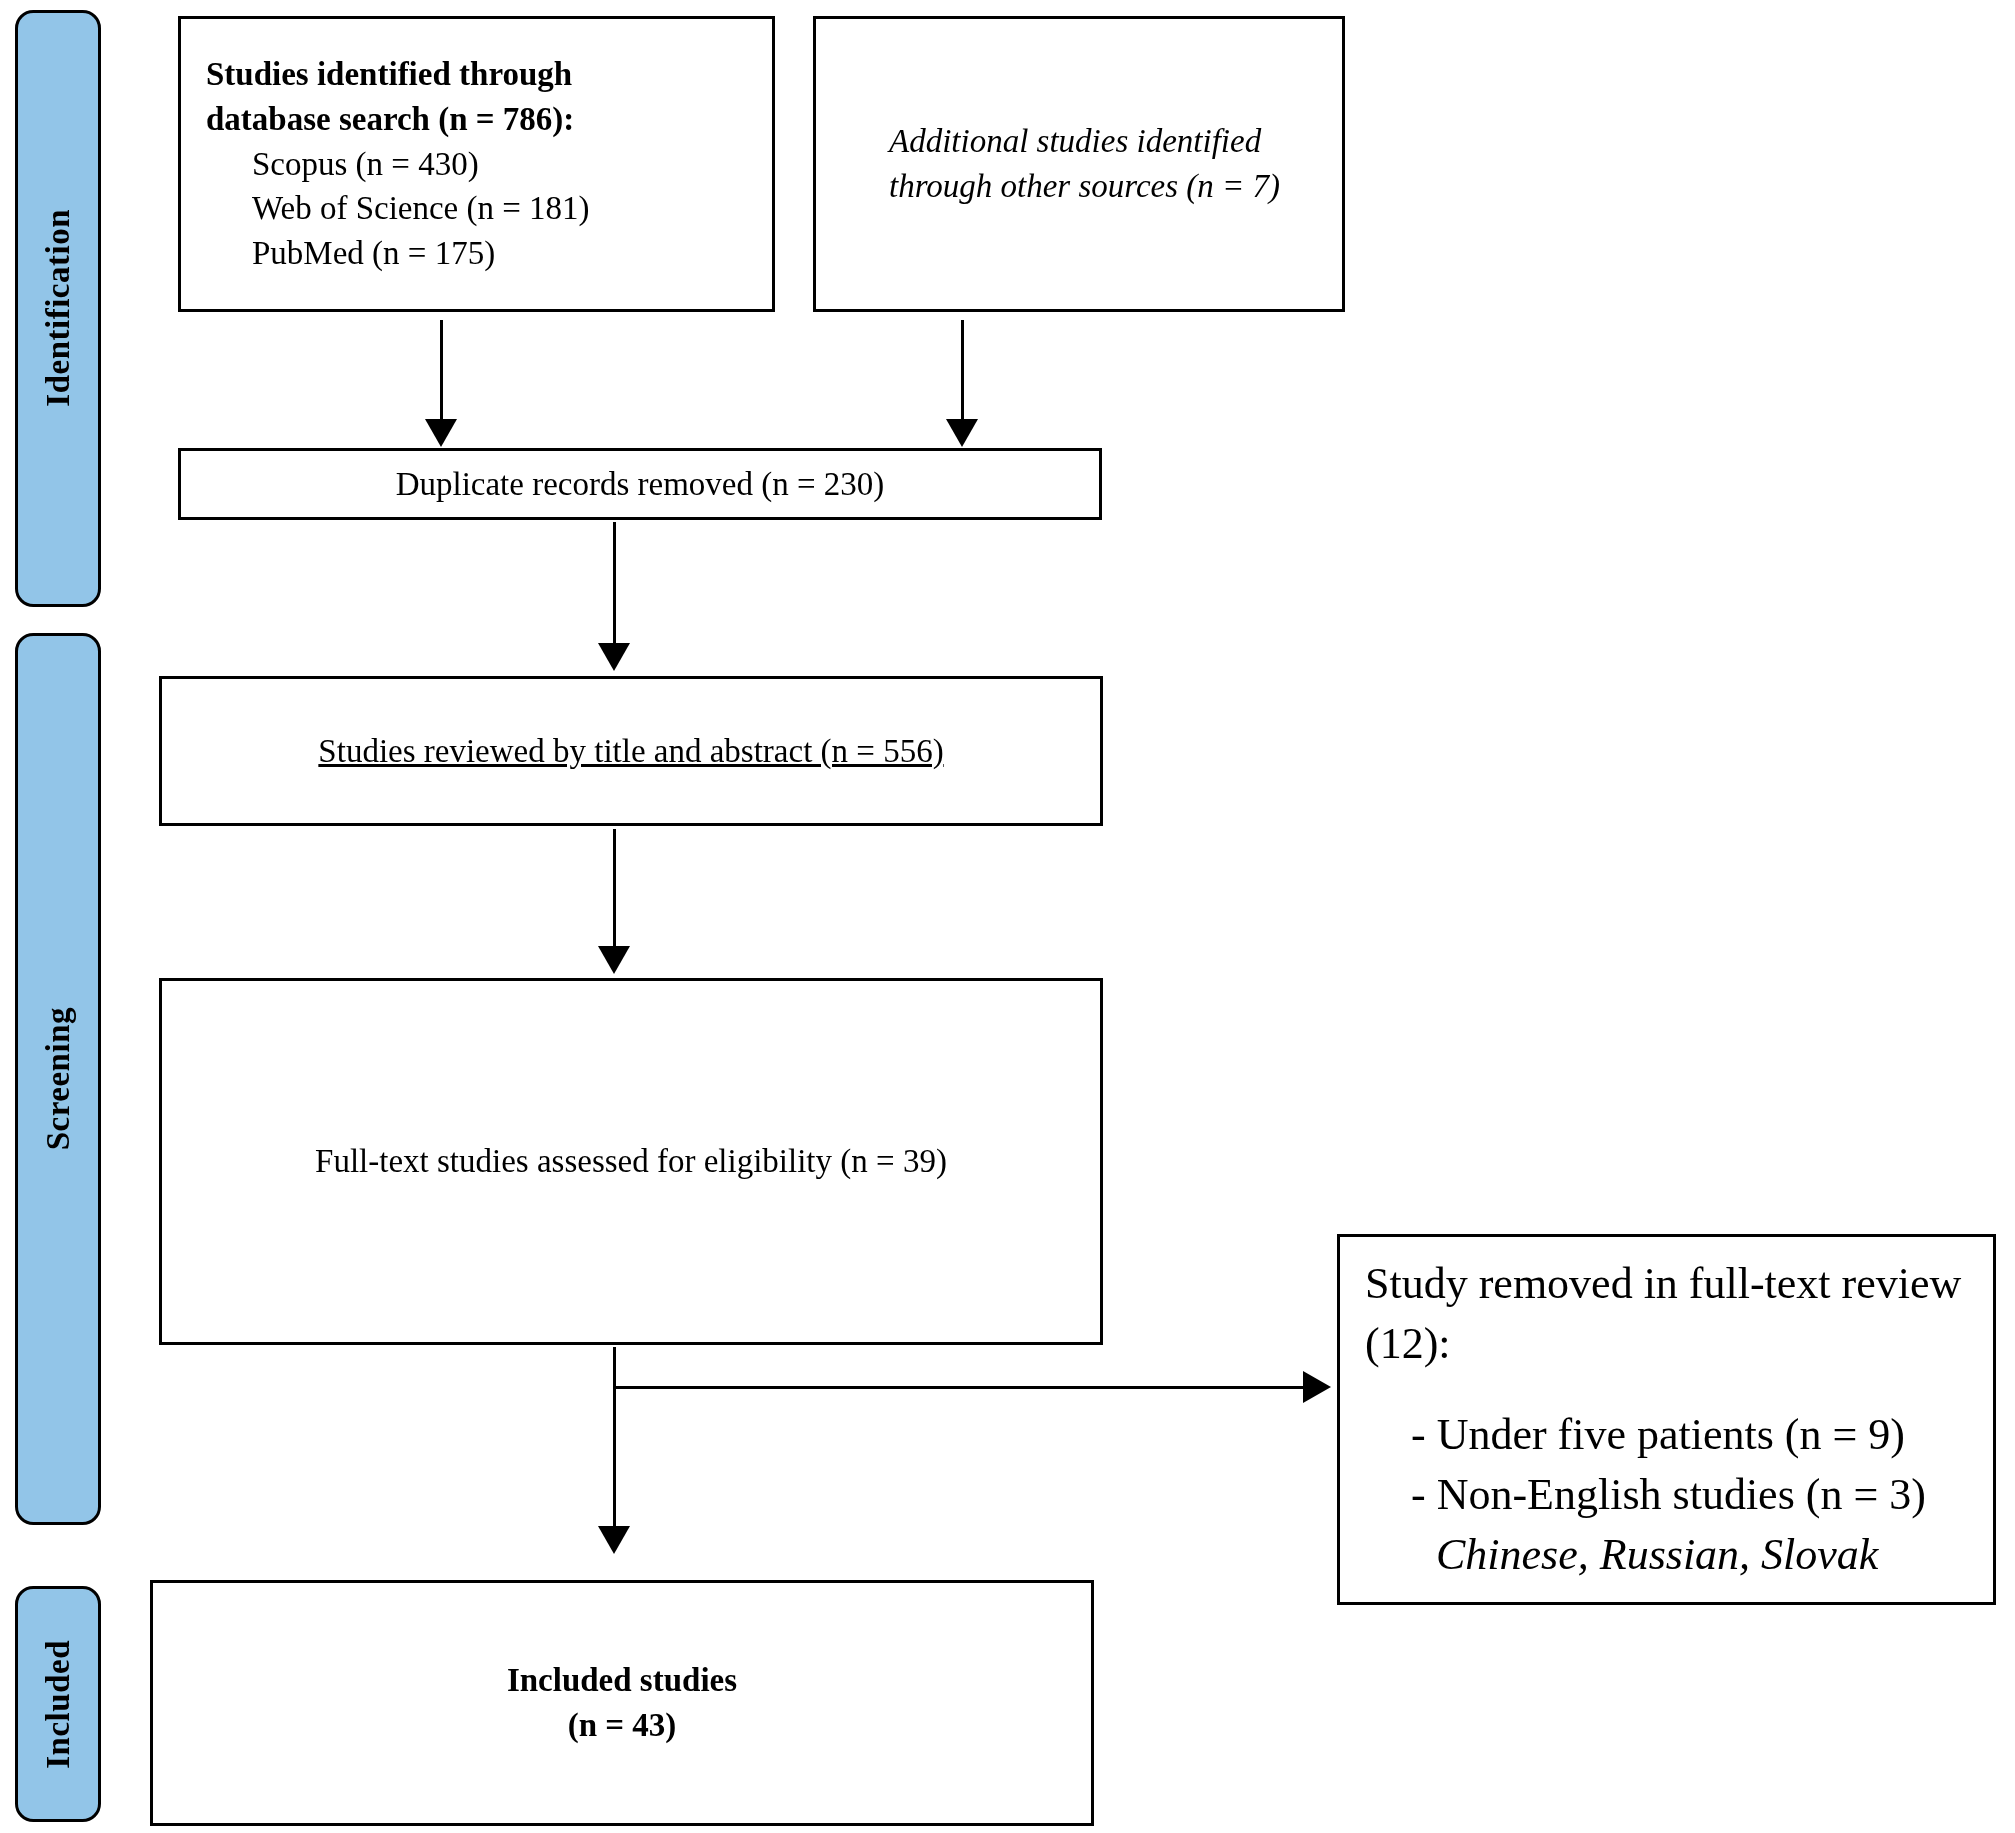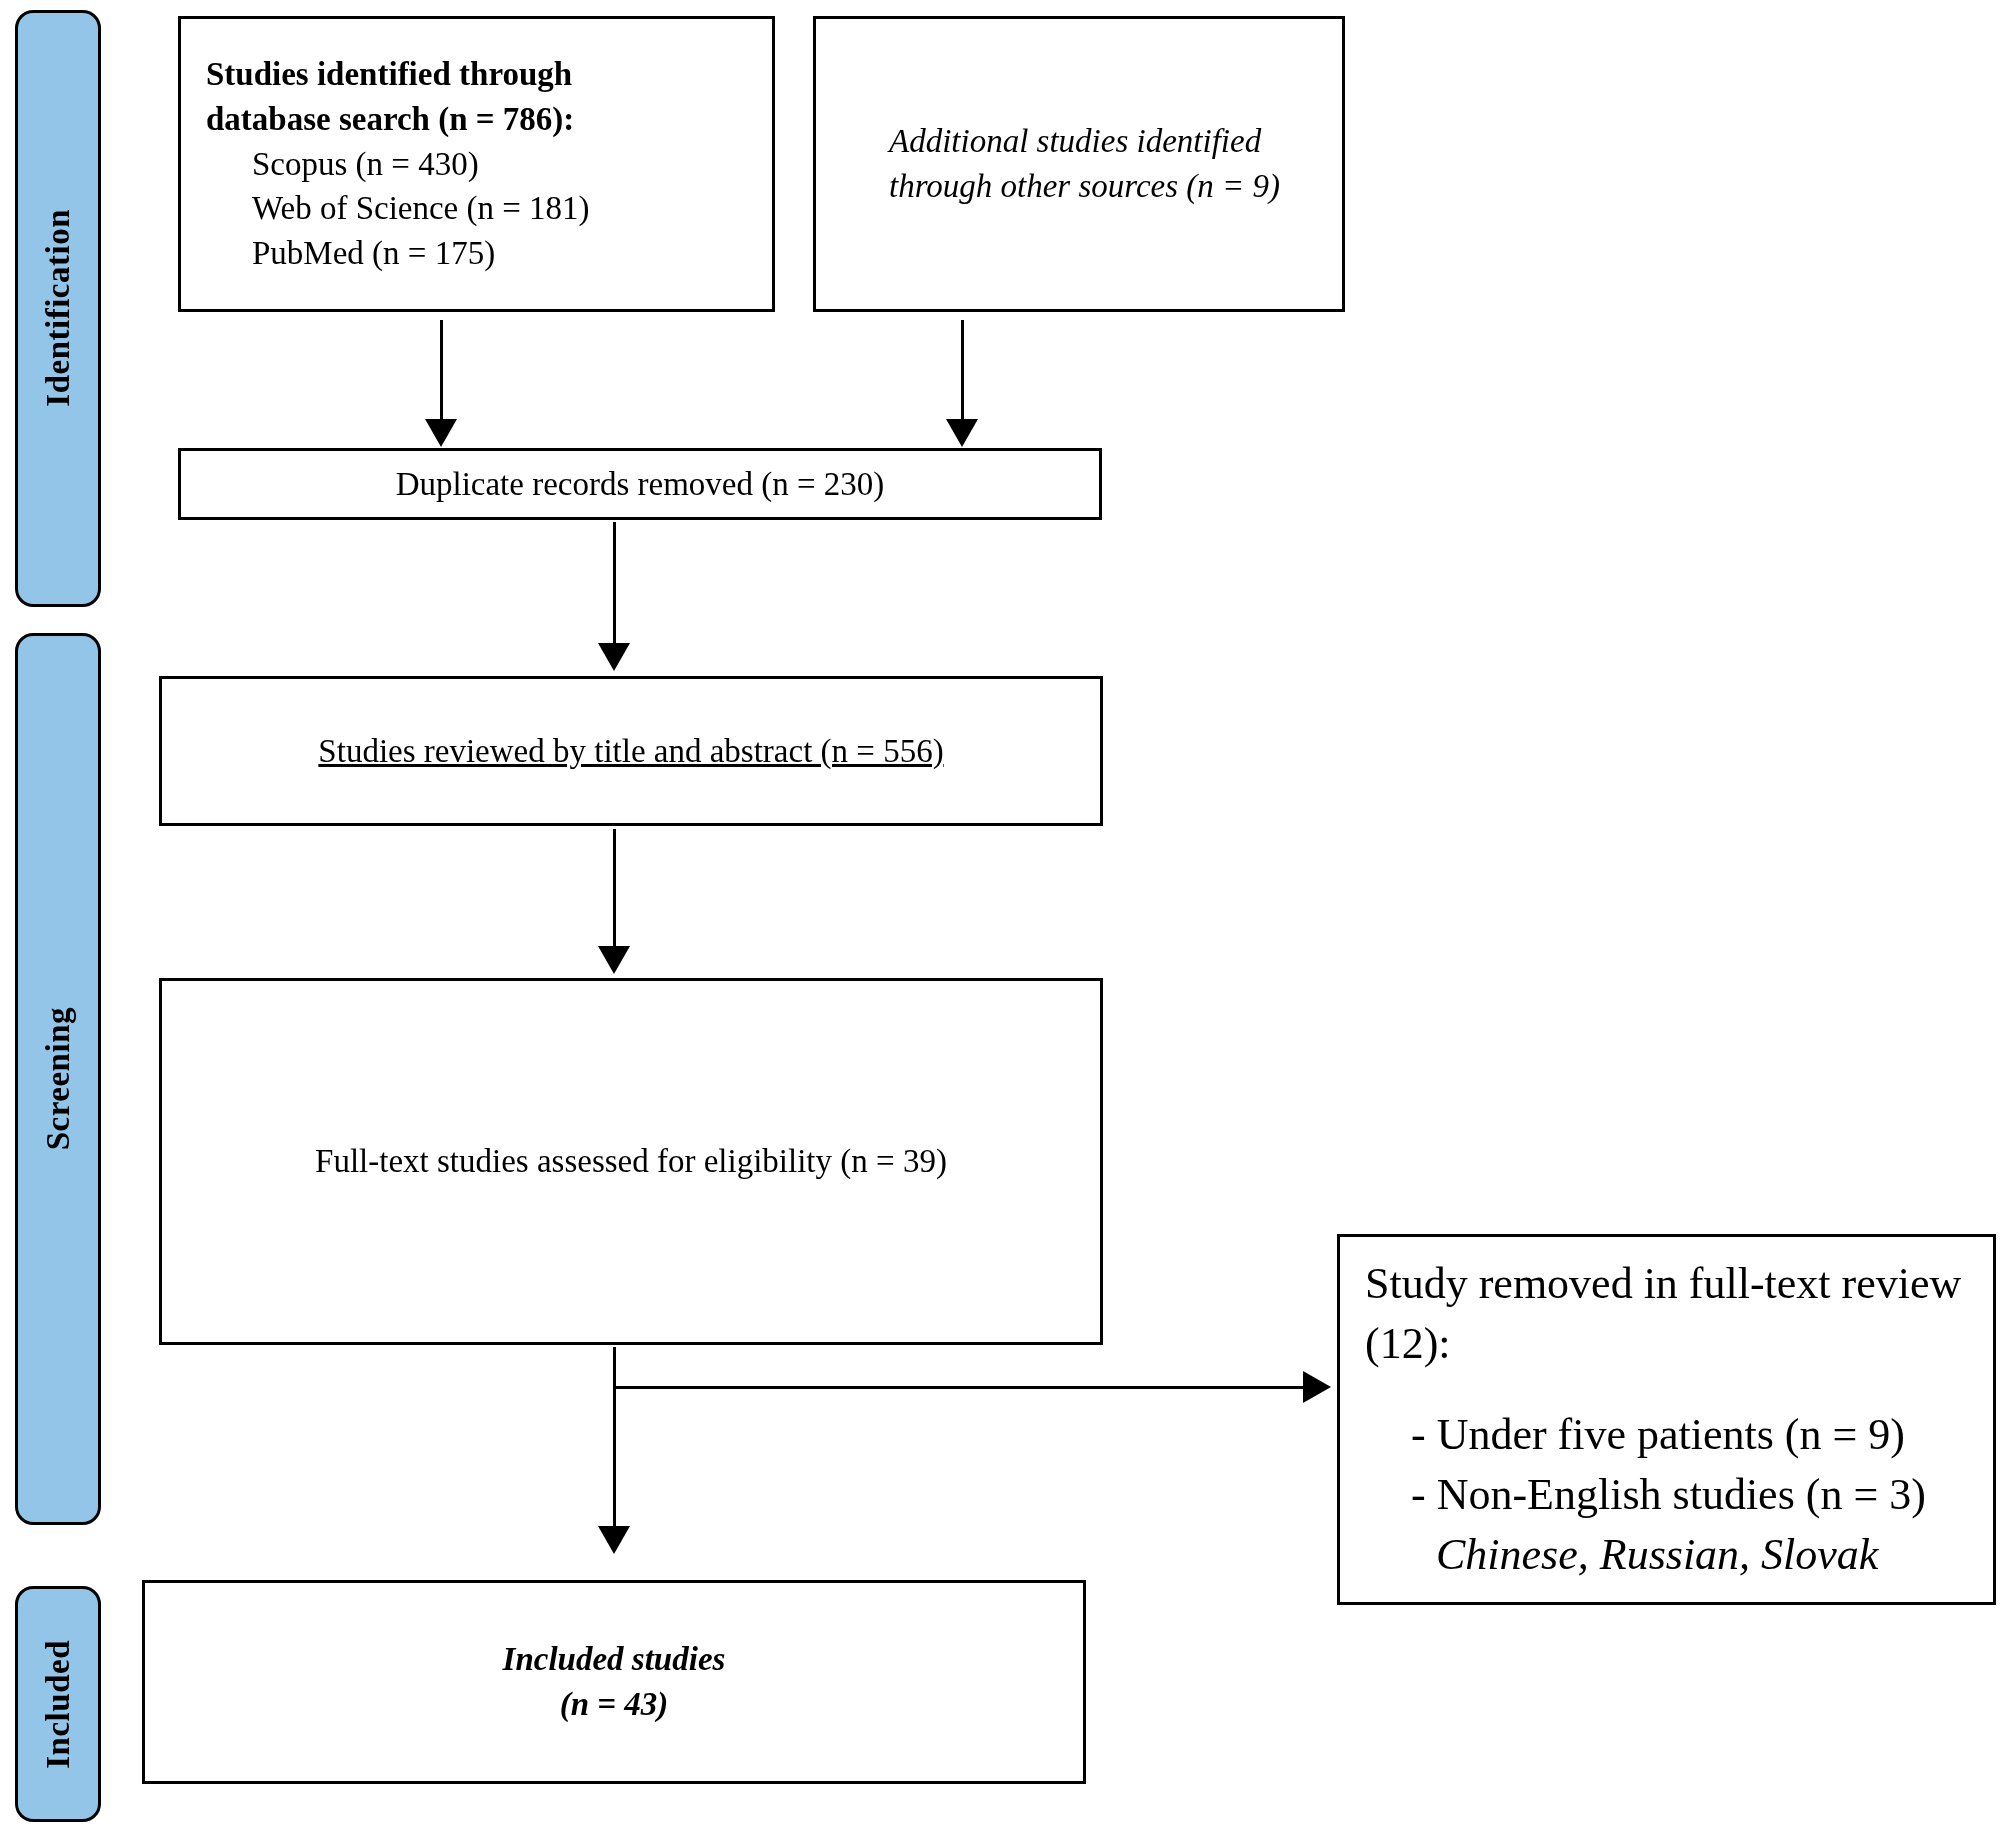--- a/index.html
+++ b/index.html
@@ -90,21 +90,21 @@
       <div class="line bold">database search (n = 786):</div>
       <div class="line indent">Scopus (n = 430)</div>
       <div class="line indent">Web of Science (n = 181)</div>
       <div class="line indent">PubMed (n = 175)</div>
     </div>
   </div>
 
   <div class="box" style="left:813px; top:16px; width:532px; height:296px;padding-left:48px;">
     <div class="box-inner">
       <div class="line italic">Additional studies identified</div>
-      <div class="line italic">through other sources (n = 9)</div>
+      <div class="line italic">through other sources (n = 7)</div>
     </div>
   </div>
 
   <div class="vline" style="left:440px; top:320px; height:102px;"></div>
   <div class="arrow-down" style="left:425px; top:419px;"></div>
 
   <div class="vline" style="left:961px; top:320px; height:102px;"></div>
   <div class="arrow-down" style="left:946px; top:419px;"></div>
 
   <div class="box" style="left:178px; top:448px; width:924px; height:72px;">
@@ -139,21 +139,21 @@
   <div class="box" style="left:1337px; top:1234px; width:659px; height:371px;">
     <div class="box-inner t-left">
       <div class="line-w">Study removed in full-text review (12):</div>
       <div style="height:31px;"></div>
       <div class="line-w indent">-  Under five patients (n = 9)</div>
       <div class="line-w indent">-  Non-English studies (n = 3)</div>
       <div class="line-w indent italic" style="padding-left:71px;">Chinese, Russian, Slovak</div>
     </div>
   </div>
 
-  <div class="box" style="left:142px; top:1580px; width:944px; height:204px;font-style:italic;">
+  <div class="box" style="left:150px; top:1580px; width:944px; height:246px;">
     <div class="box-inner t-center">
       <div class="line bold">Included studies</div>
       <div class="line bold">(n = 43)</div>
     </div>
   </div>
 
 </div>
 
 
 </body></html>

